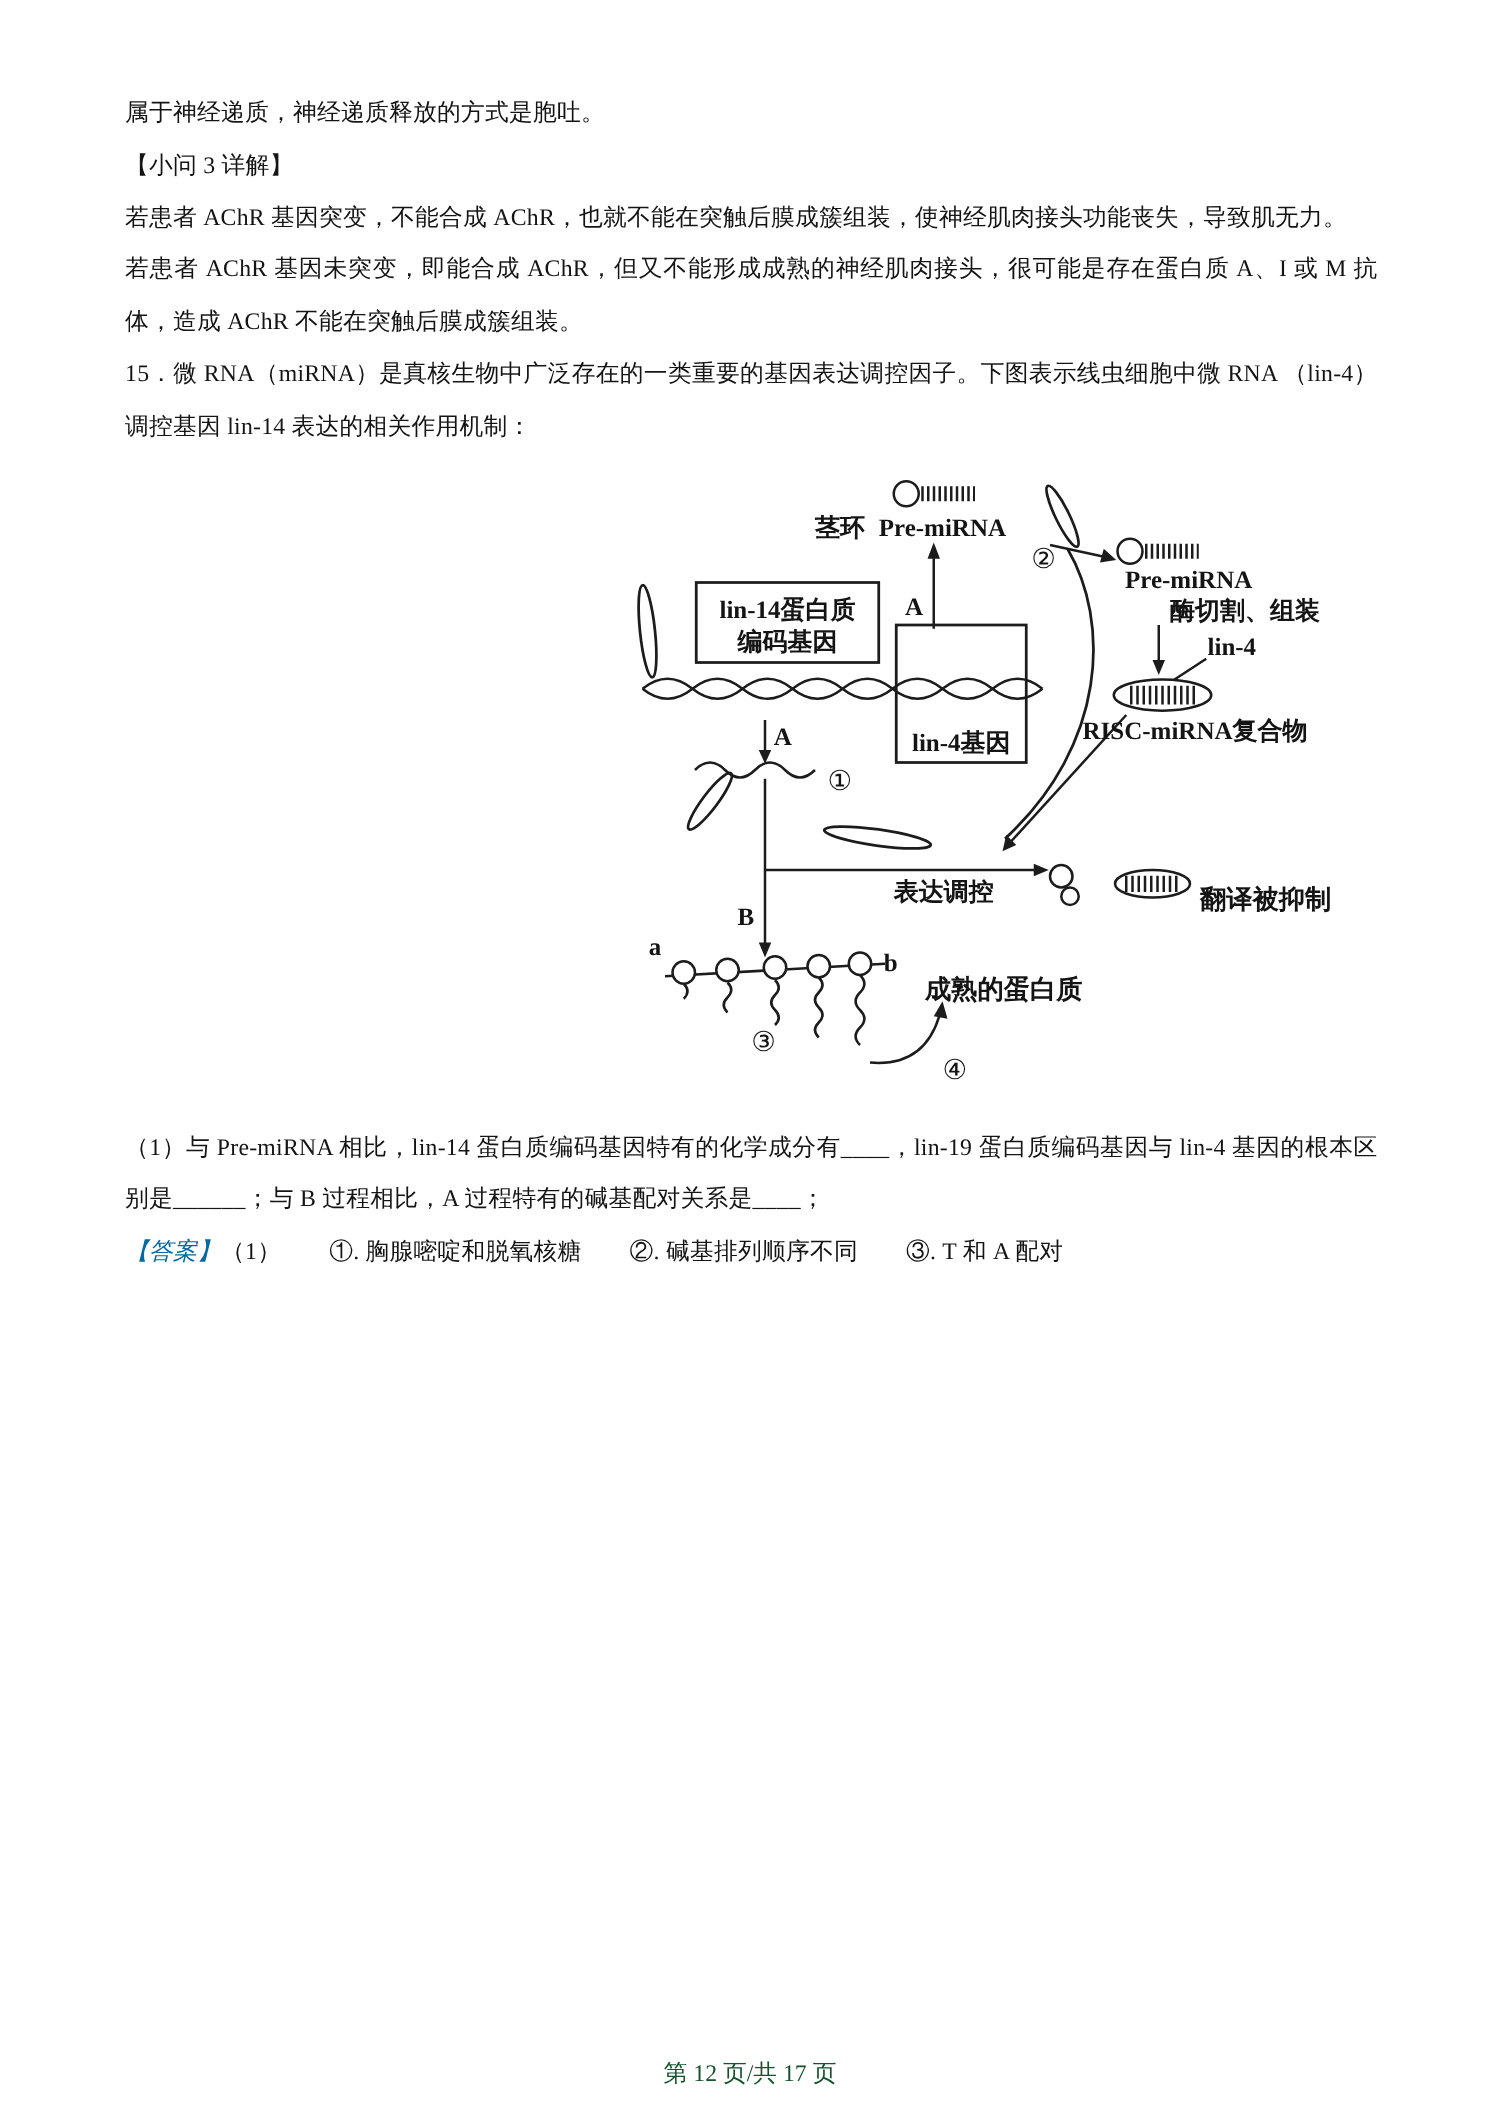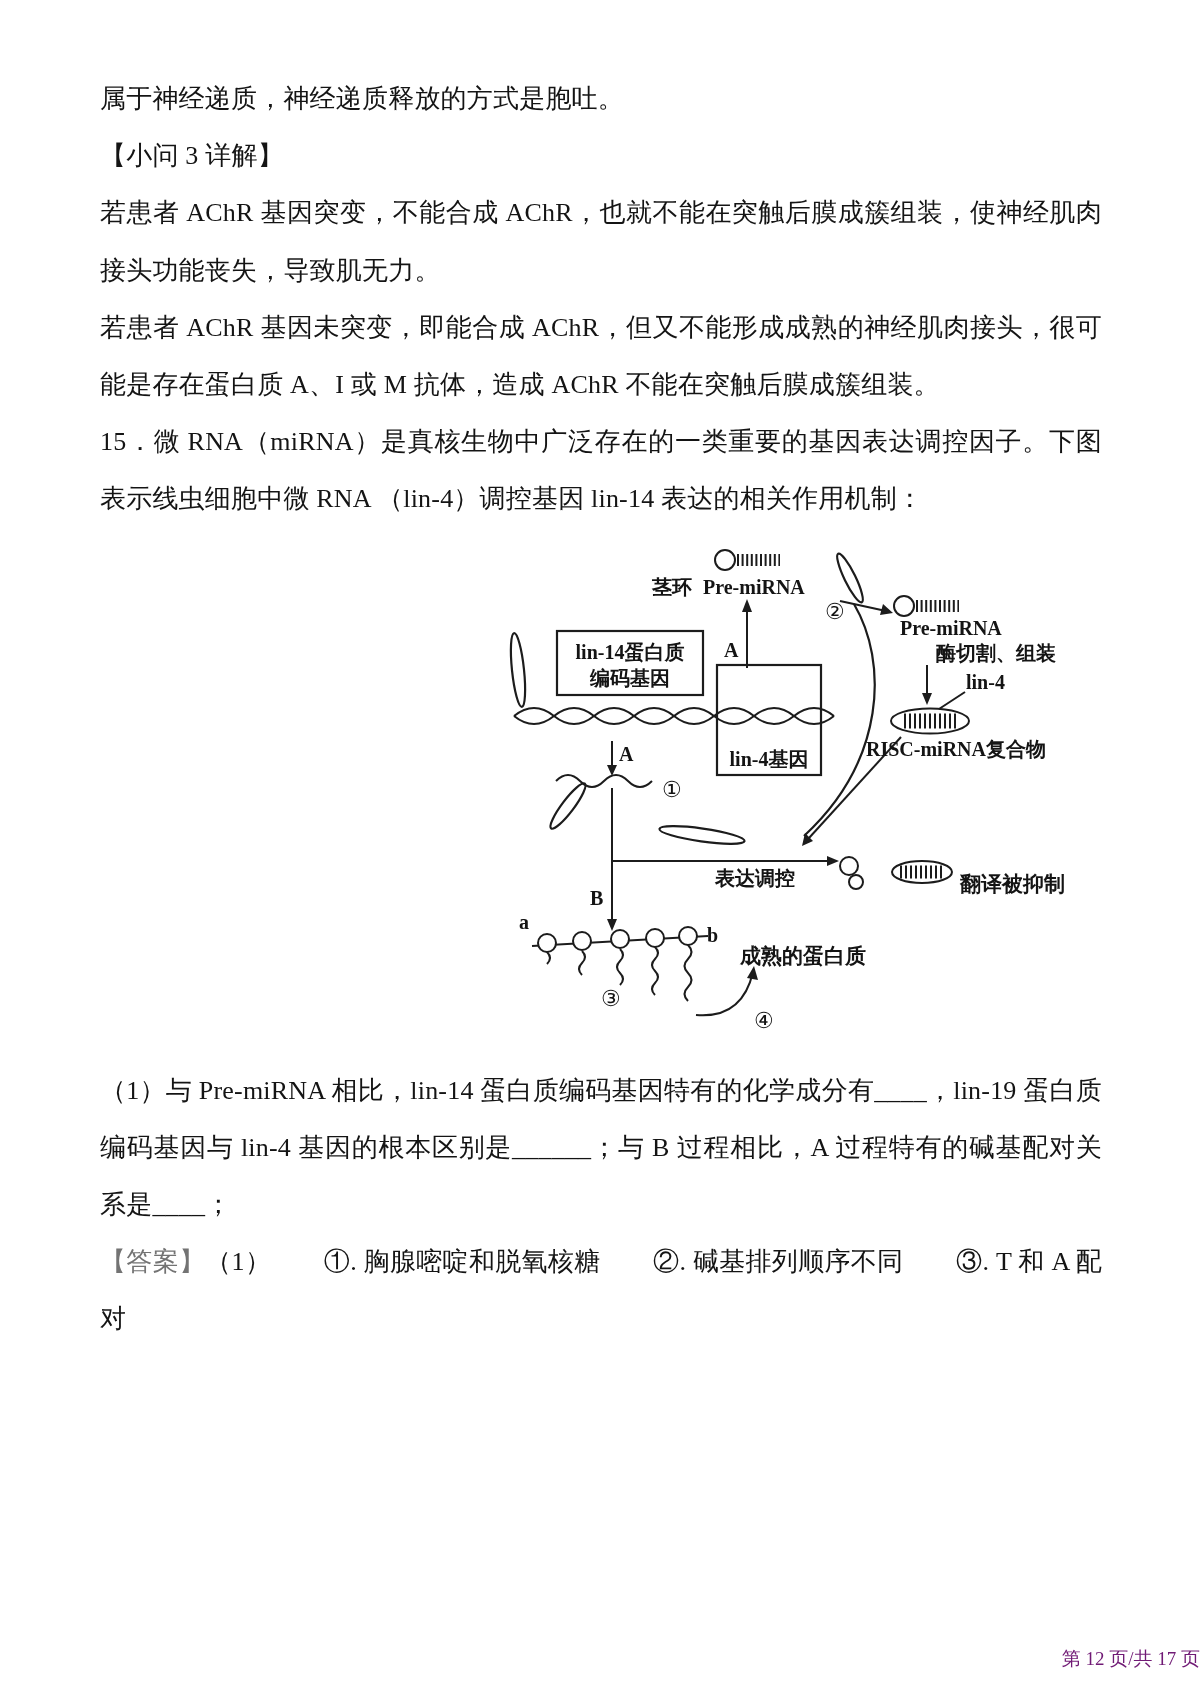--- a/index.html
+++ b/index.html
@@ -6,34 +6,34 @@
   html, body { background: #ffffff; }
   body {
     width: 1200px; height: 1698px;
     position: relative;
     font-family: "Liberation Serif", "DejaVu Serif", serif;
     color: #141414;
     overflow: hidden;
   }
   .content { padding: 70px 98px 0 100px; }
   .para {
-    font-size: 26px;
+    font-size: 19px;
     line-height: 2.2;
     text-align: justify;
     letter-spacing: 0.2px;
   }
-  .answer-label { color: #737373; }
+  .answer-label { color: #0369a1; font-style: italic; }
   .diagram-wrap { margin: 10px 0 8px 2px; text-align: right; }
   svg text { font-family: "Liberation Serif", "DejaVu Serif", serif; fill: #141414; }
   .dl  { font-size: 20px; font-weight: bold; }
   .dl2 { font-size: 21px; font-weight: bold; }
   .dn  { font-size: 22px; font-weight: normal; }
   .footer {
     position: absolute; left: 0; bottom: 26px; width: 100%;
-    text-align: right; font-size: 19px; color: #701a75;
+    text-align: center; font-size: 19px; color: #14532d;
   }
 </style>
 </head>
 <body>
 
 <div class="content">
 
   <p class="para">属于神经递质，神经递质释放的方式是胞吐。</p>
   <p class="para">【小问 3 详解】</p>
   <p class="para">若患者 AChR 基因突变，不能合成 AChR，也就不能在突触后膜成簇组装，使神经肌肉接头功能丧失，导致肌无力。</p>

